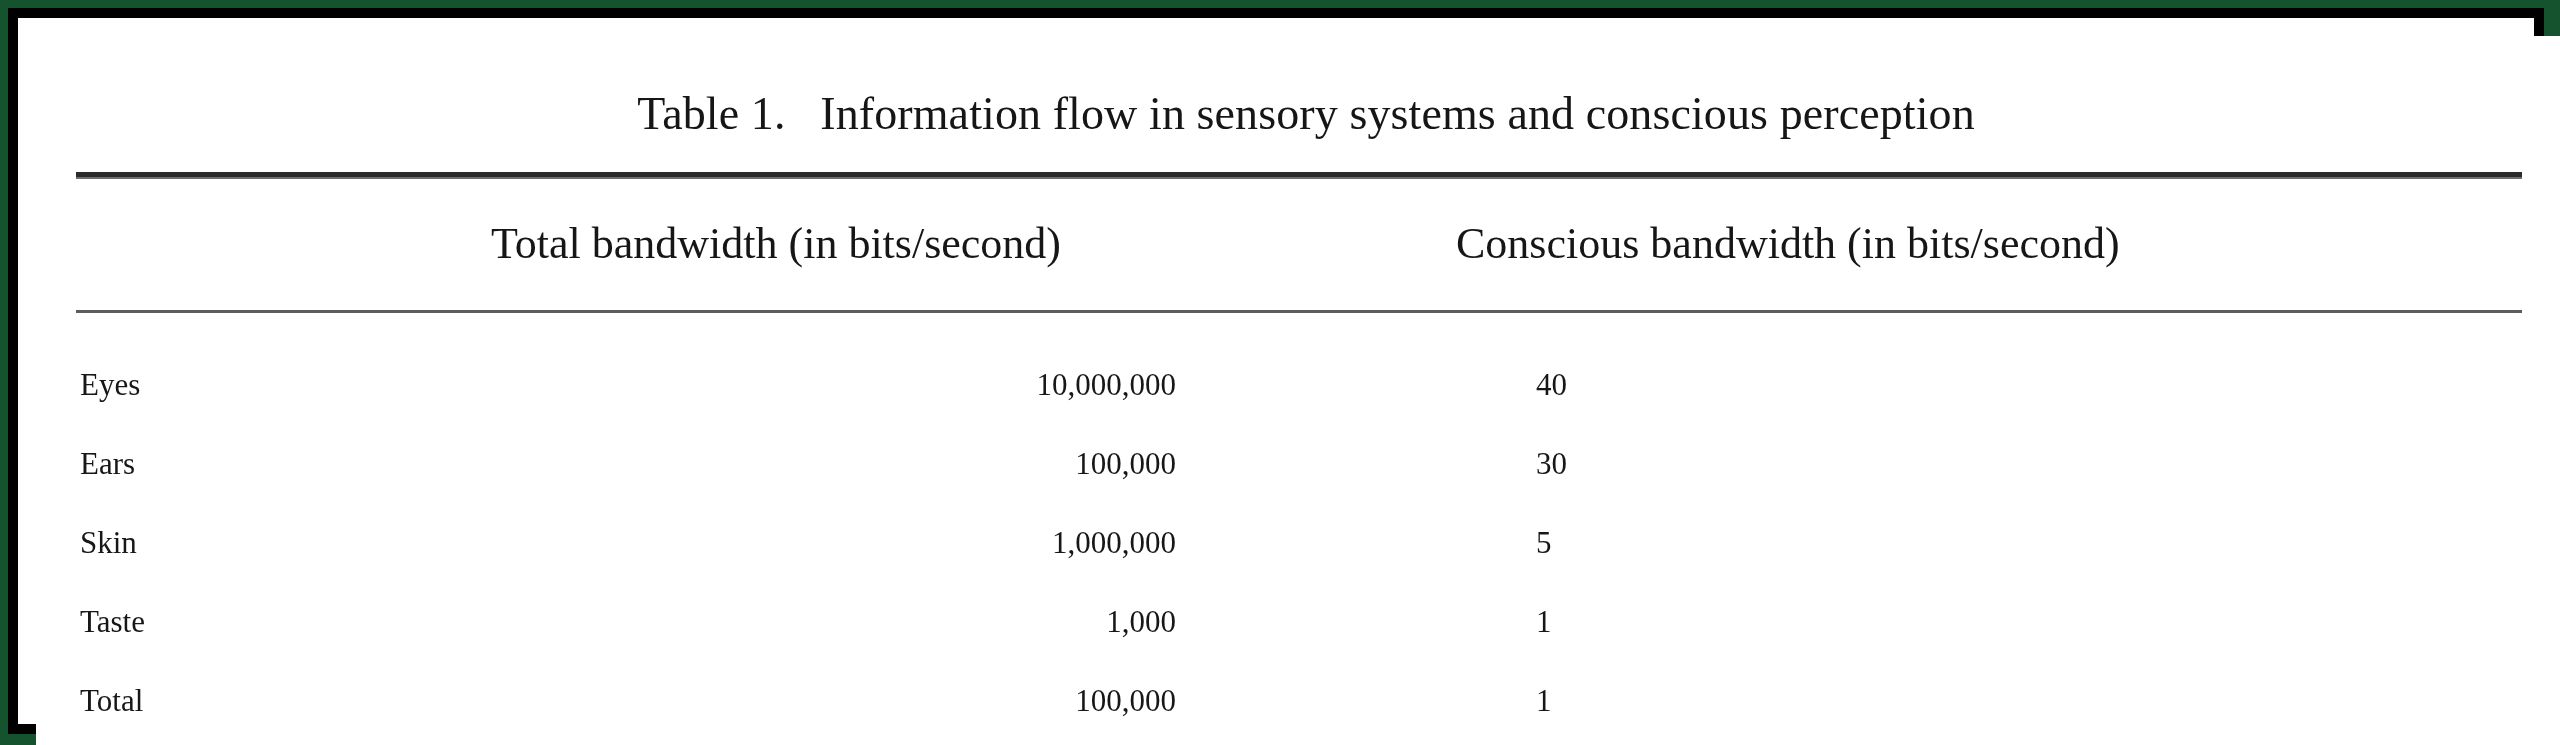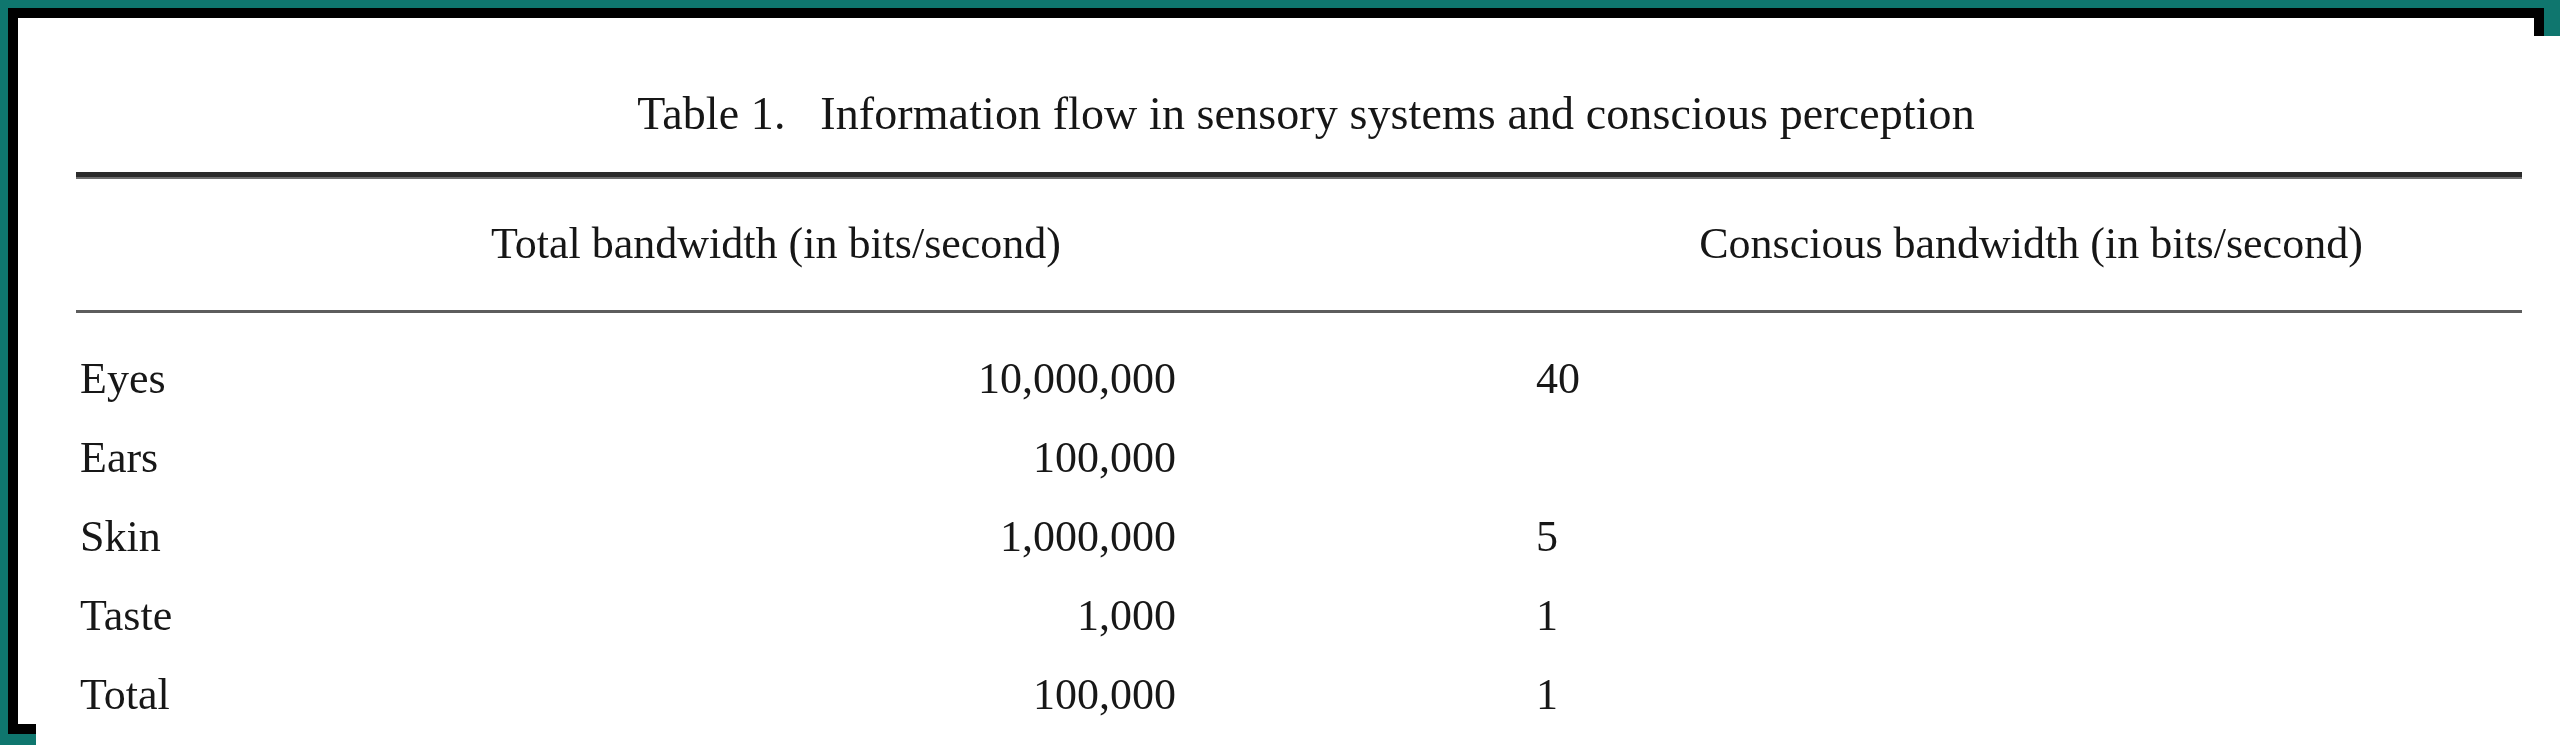--- a/index.html
+++ b/index.html
@@ -6,21 +6,21 @@
   html, body {
     margin: 0;
     padding: 0;
     background: #ffffff;
   }
 
   .screenshot {
     position: relative;
     width: 2560px;
     height: 745px;
-    background: #0f766e;
+    background: #14532d;
     overflow: hidden;
     font-family: "Liberation Serif", "DejaVu Serif", serif;
     color: #1a1a1a;
   }
 
   
   .figure-frame {
     position: absolute;
     left: 8px;
     top: 8px;
@@ -91,43 +91,43 @@
   .hdr-sensory {
     left: 44px;
     text-align: left;
   }
   .hdr-total {
     left: 300px;
     width: 880px;
     text-align: center;
   }
   .hdr-conscious {
-    left: 1500px;
+    left: 1420px;
     width: 990px;
-    text-align: center;
+    text-align: left;
   }
 
   
   .body-rows {
     position: absolute;
     left: 0;
     top: 312px;
     width: 2524px;
   }
   .data-row {
     position: relative;
     height: 79px;
   }
   .cell {
     position: absolute;
-    font-size: 44px;
+    font-size: 31px;
     line-height: 62px;
     color: #171717;
     white-space: nowrap;
-    top: 0;
+    top: 6px;
   }
   .cell-sensory {
     left: 44px;
     text-align: left;
   }
   .cell-total {
     left: 300px;
     width: 840px;
     text-align: right;
   }
@@ -158,20 +158,21 @@
 
         <div class="data-row">
           <div class="cell cell-sensory">Eyes</div>
           <div class="cell cell-total">10,000,000</div>
           <div class="cell cell-conscious">40</div>
         </div>
 
         <div class="data-row">
           <div class="cell cell-sensory">Ears</div>
           <div class="cell cell-total">100,000</div>
+          <div class="cell cell-conscious">30</div>
         </div>
 
         <div class="data-row">
           <div class="cell cell-sensory">Skin</div>
           <div class="cell cell-total">1,000,000</div>
           <div class="cell cell-conscious">5</div>
         </div>
 
         <div class="data-row">
           <div class="cell cell-sensory">Taste</div>

